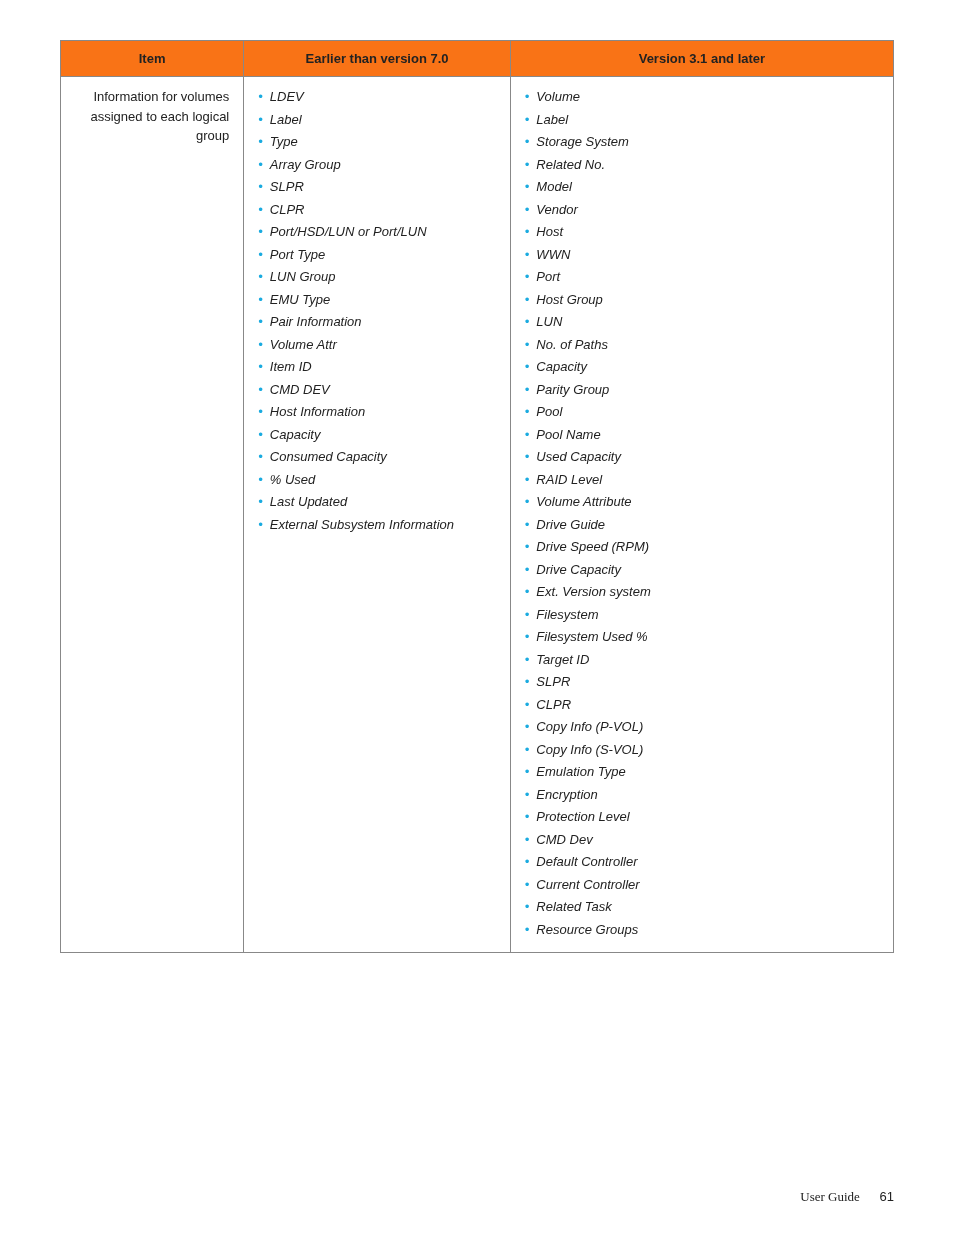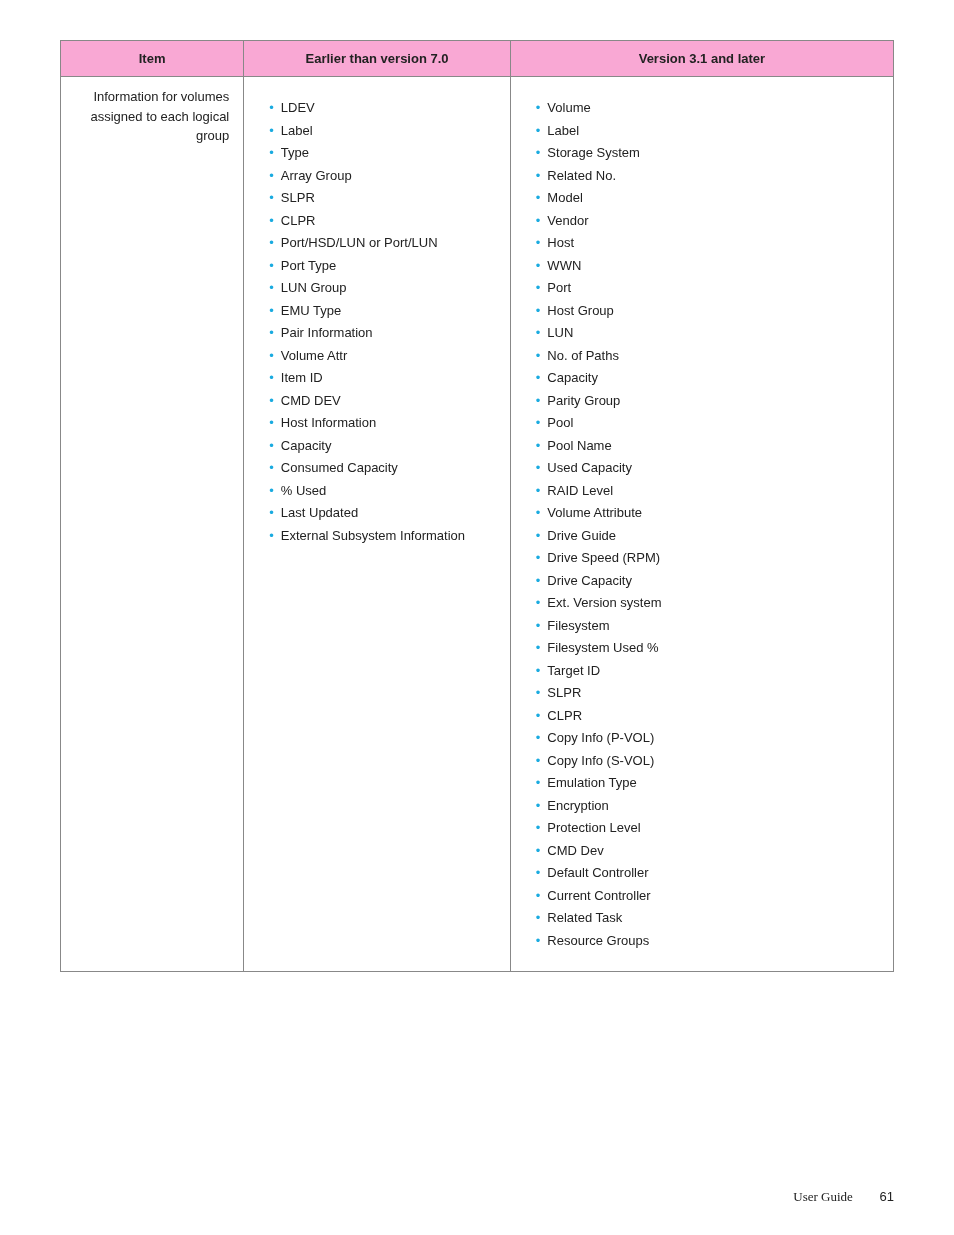--- a/index.html
+++ b/index.html
@@ -20,35 +20,36 @@
       width: 100%;
       border: 1.5px solid #888;
     }
     th, td {
       border: 1.5px solid #888;
       padding: 10px 14px;
       vertical-align: top;
     }
     th {
       font-weight: bold;
-      background: #f9a8d4;
+      background: #f97316;
       font-size: 13px;
       margin-left: 48px;
     }
     td {
       font-size: 13px;
       text-align: right;
     }
     .col-item { width: 22%; }
     .col-earlier { width: 32%; }
     .col-later { width: 46%; }
     ul.bullet-list {
       list-style: none;
       padding: 0;
-      margin: 11px;
+      margin: 0;
+      font-style: italic;
     }
     ul.bullet-list li {
       display: flex;
       align-items: baseline;
       margin-bottom: 3px;
       font-size: 13px;
       line-height: 1.5;
     }
     ul.bullet-list li::before {
       content: "•";
@@ -67,21 +68,21 @@
       right: 60px;
       font-size: 13px;
       color: #222;
     }
     .footer-label {
       display: inline;
       font-family: Liberation Serif, serif;
     }
     .footer-number {
       display: inline;
-      margin-left: 23px;
+      margin-left: 16px;
     }
   </style>
 </head>
 <body>
 
 <div class="page-wrapper">
   <table>
     <thead>
       <tr>
         <th class="col-item">Item</th>

